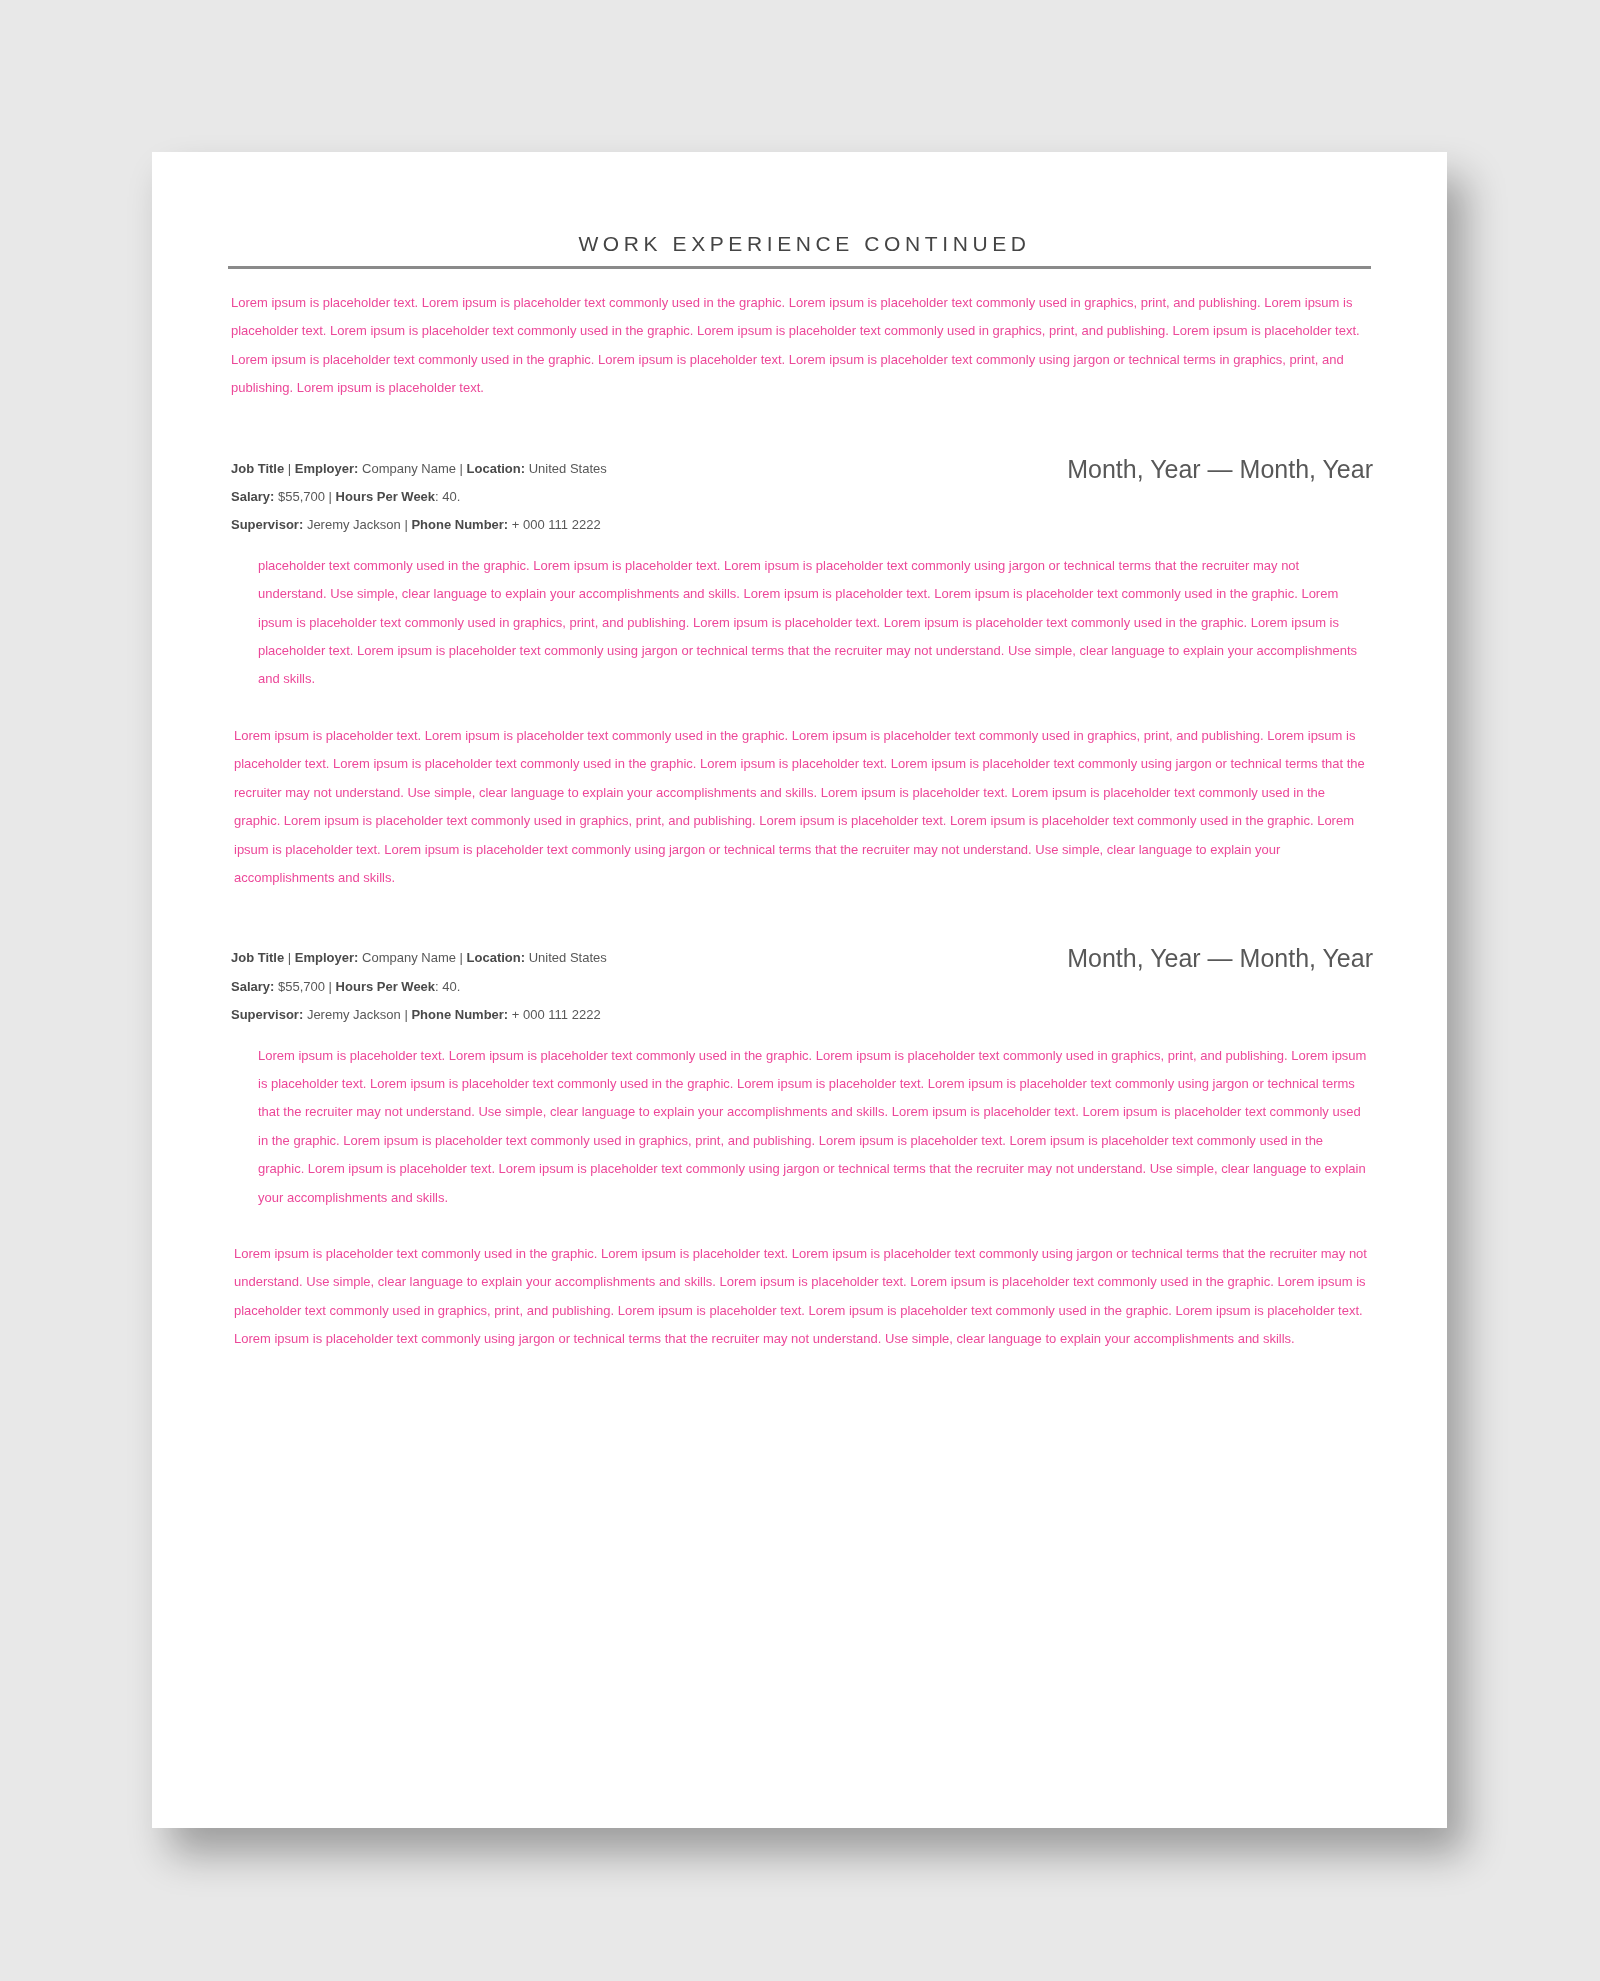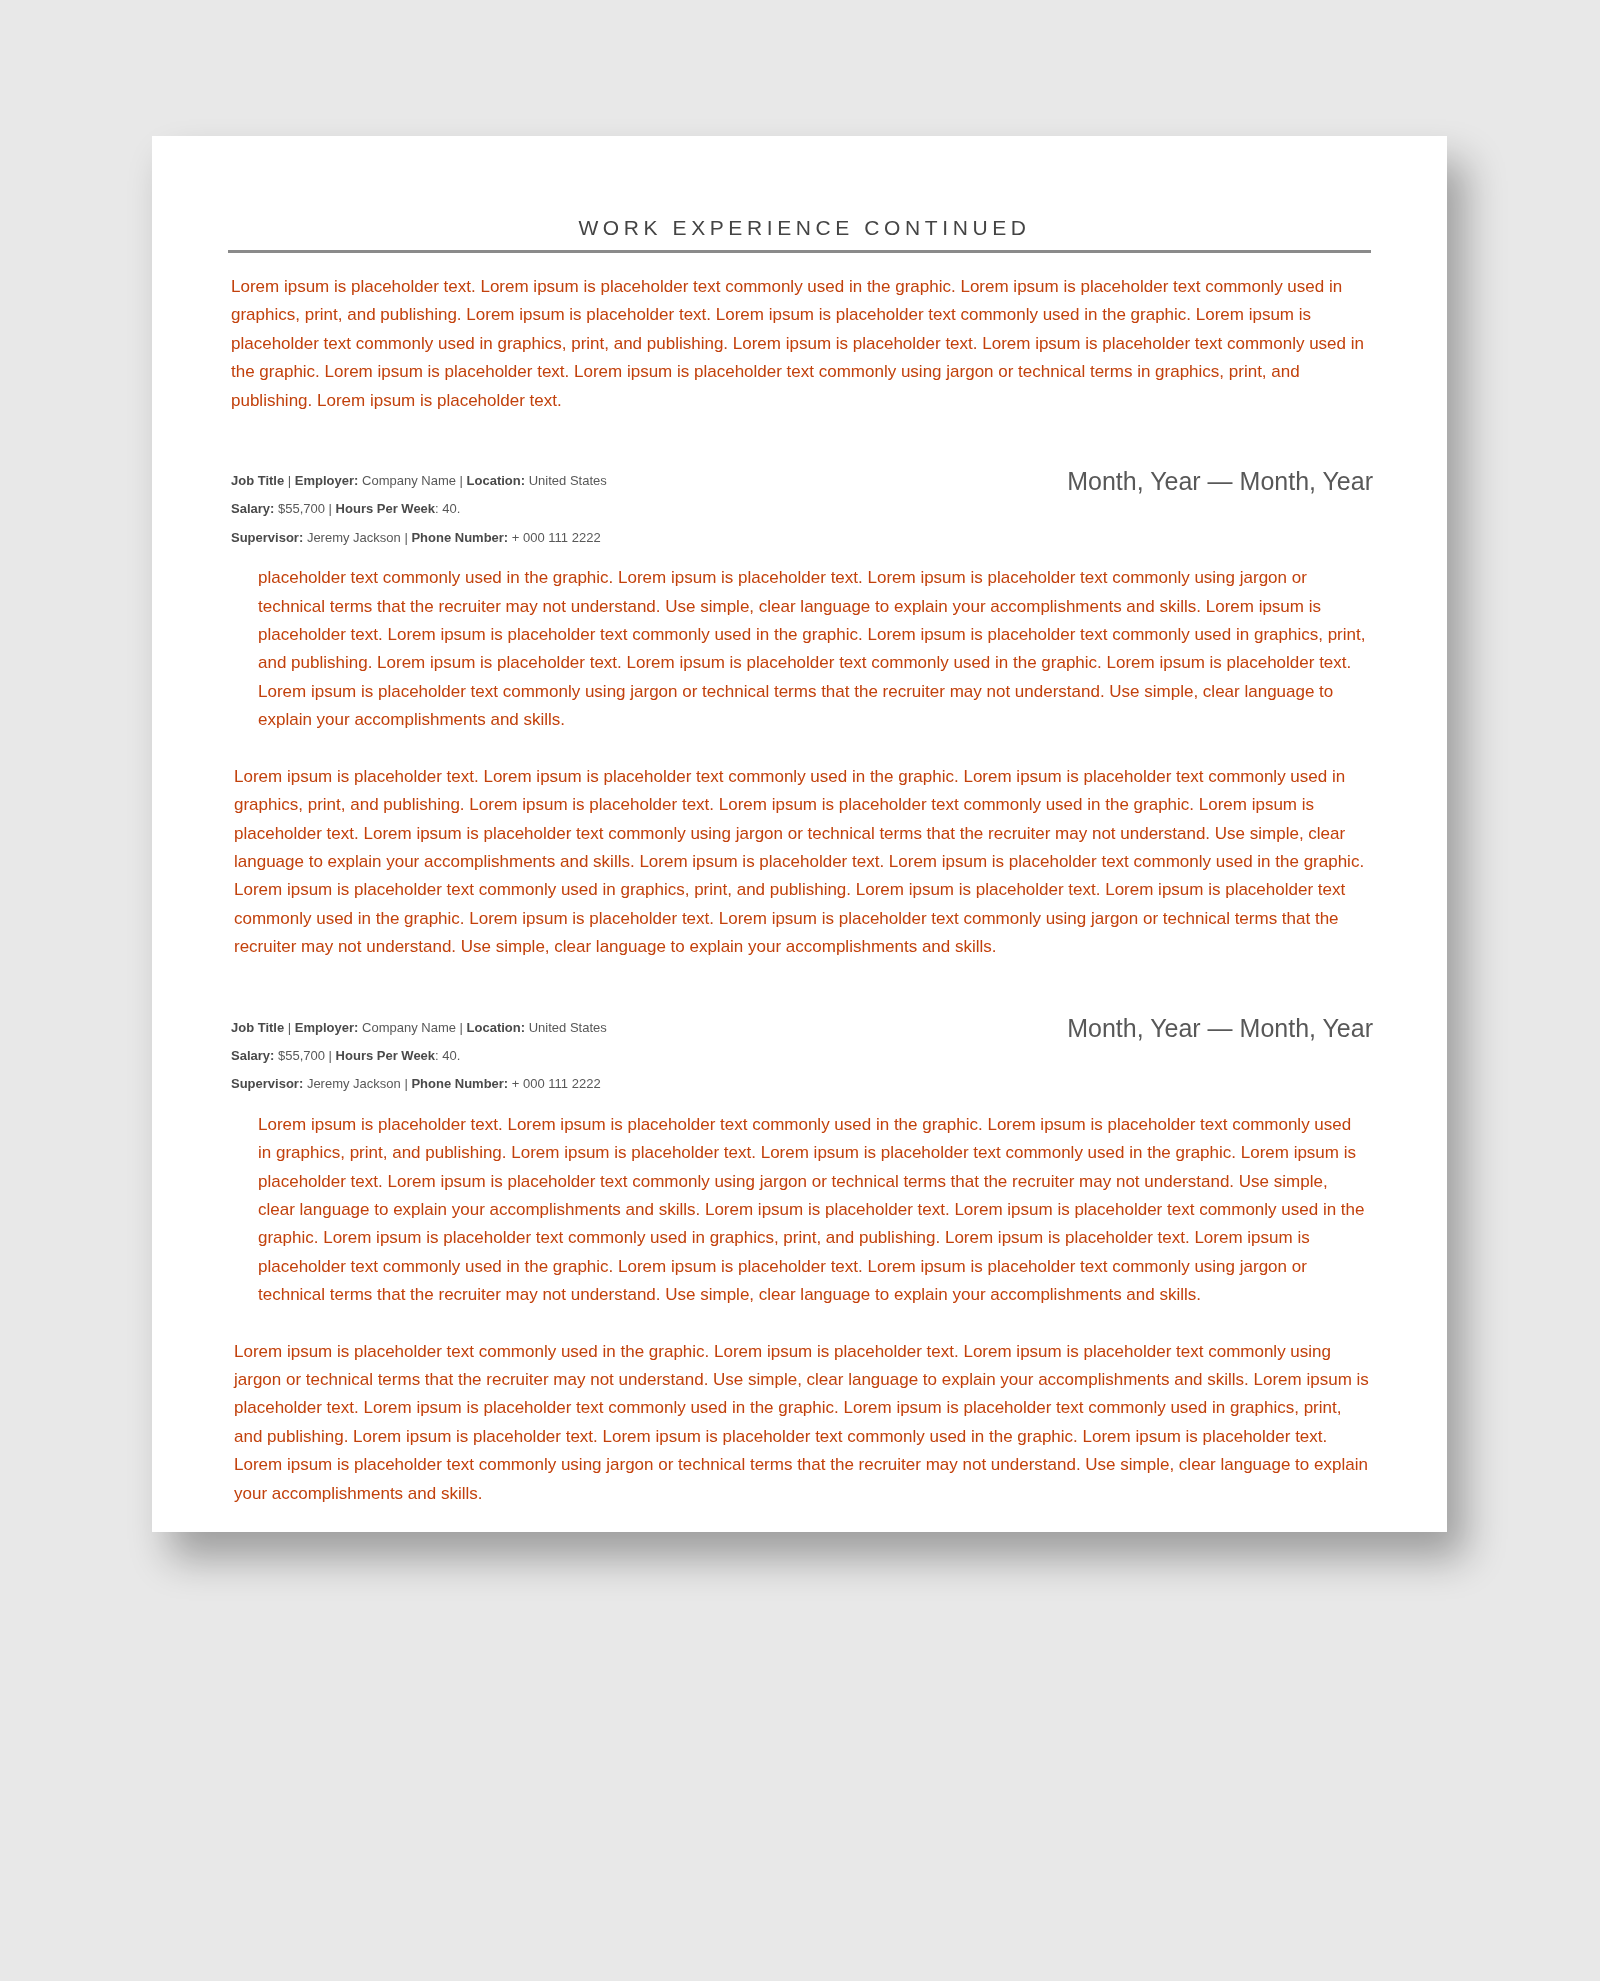--- a/index.html
+++ b/index.html
@@ -10,23 +10,23 @@
     width: 1600px;
     height: 1981px;
     background: #e8e8e8;
     position: relative;
     overflow: hidden;
     font-family: "Liberation Sans", "DejaVu Sans", sans-serif;
   }
   .page {
     position: absolute;
     left: 152px;
-    top: 136px;
+    top: 152px;
     width: 1295px;
-    height: 1396px;
+    height: 1676px;
     background: #ffffff;
     box-shadow: 18px 26px 38px rgba(0,0,0,0.32);
   }
   .content {
     position: absolute;
     left: 76px;
     top: 0;
     width: 1143px;
   }
   .section-heading {
@@ -41,23 +41,23 @@
   .rule {
     margin-top: 8px;
     height: 3px;
     background: #8a8a8a;
     width: 1143px;
   }
   .para {
     margin: 0;
     padding-left: 3px;
     padding-right: 2px;
-    font-size: 17px;
+    font-size: 13px;
     line-height: 28.4px;
-    color: #c2410c;
+    color: #ec4899;
   }
   .para-first { margin-top: 20px; }
   .gap-para { margin-top: 28px; }
   .job {
     margin-top: 52px;
     padding-left: 3px;
     position: relative;
   }
   .job-line {
     font-size: 13px;

